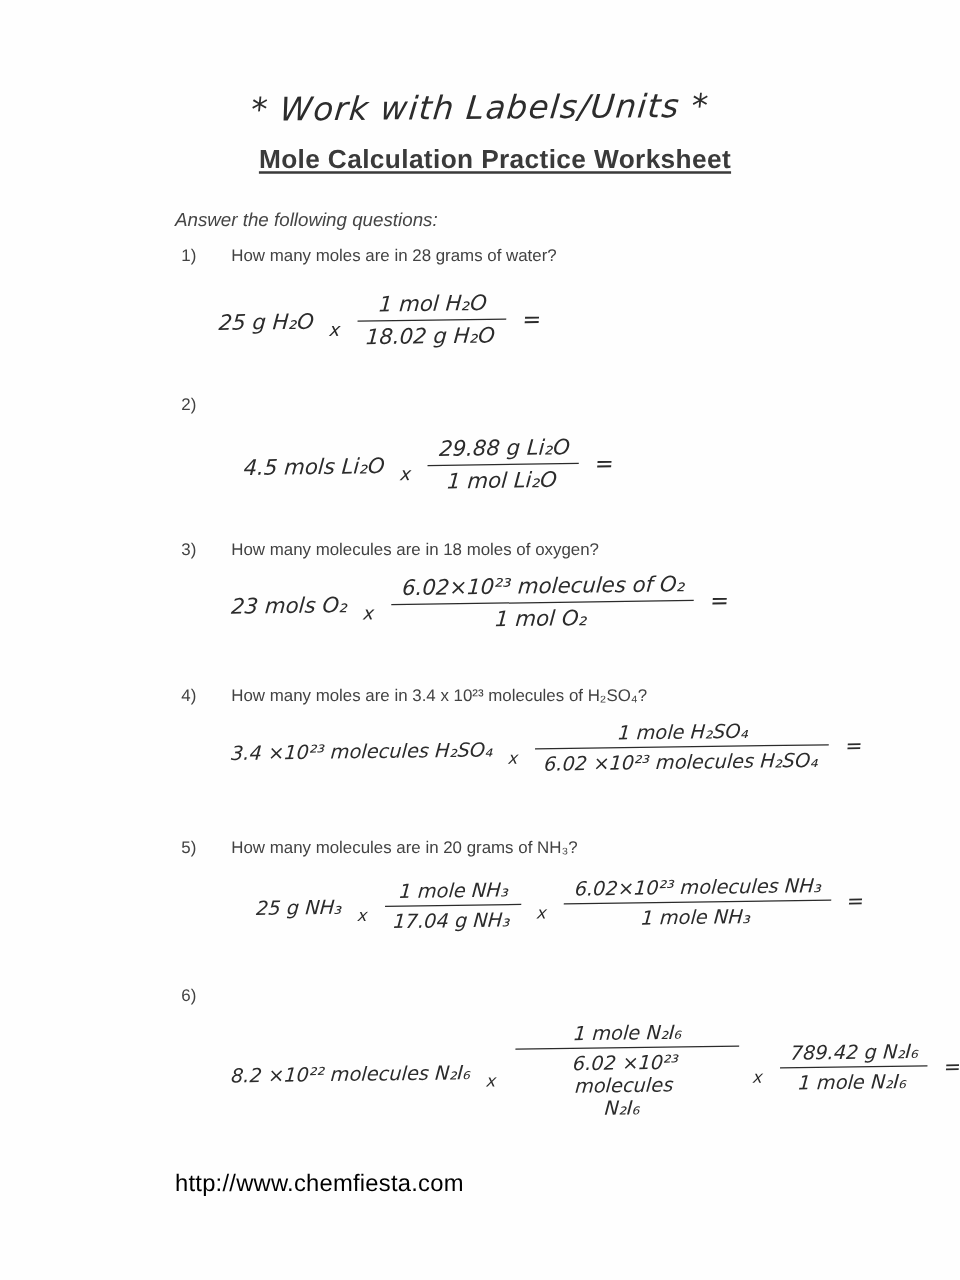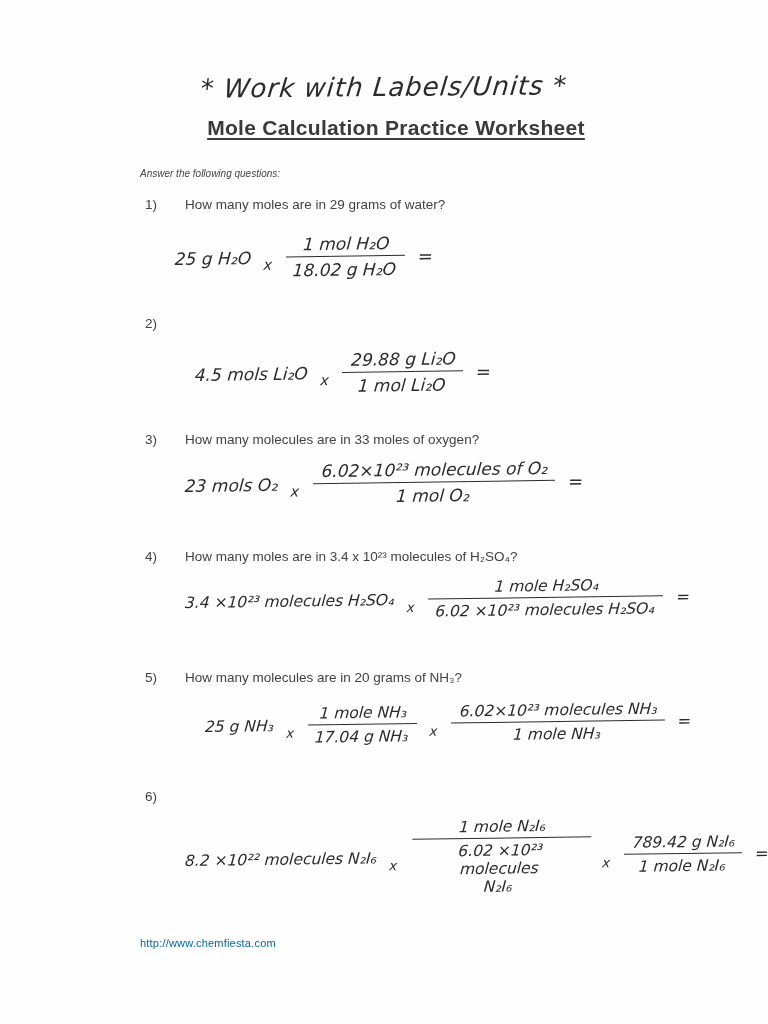--- a/index.html
+++ b/index.html
@@ -16,55 +16,55 @@
     transform:rotate(-0.5deg) skewX(-6deg); letter-spacing:1px;
   }
   .main-title {
     position:absolute; top:116px; left:12px; width:100%;
     text-align:center; font-weight:bold; font-size:21px; color:#3a3a3a;
     text-decoration:underline; text-decoration-thickness:2px; text-underline-offset:3px;
     letter-spacing:0.3px;
   }
   .instruction {
     position:absolute; left:140px; top:168px;
-    font-style:italic; font-size:10px; color:#454545;
+    font-style:italic; font-size:15px; color:#454545;
   }
   .q { position:absolute; display:flex; font-size:13.5px; color:#424242; }
   .q-num { width:40px; flex:0 0 40px; }
   .q-text { }
   .work {
     position:absolute; display:flex; align-items:center; gap:13px;
     font-family:"DejaVu Sans",sans-serif; font-style:italic;
     font-size:17px; color:#2b2b2b;
     transform:rotate(-0.8deg) skewX(-5deg); transform-origin:left center;
     white-space:nowrap;
   }
   .work.compact { font-size:15.5px; }
   .frac { display:inline-flex; flex-direction:column; text-align:center; }
   .frac .num { display:block; padding:0 8px 2px; border-bottom:1.6px solid #2b2b2b; }
   .frac .den { display:block; padding:3px 8px 0; white-space:pre-line; }
   .mul { transform:translateY(7px); font-size:0.85em; }
   .eq  { font-size:1.05em; letter-spacing:-1px; }
   .footer {
     position:absolute; left:140px; top:937px;
-    font-size:11px; color:#0369a1; letter-spacing:0.2px;
+    font-size:19px; color:#000000; letter-spacing:0.2px;
   }
 </style>
 </head>
 <body>
 
 <div class="page">
 
   <div class="hw-title">* Work with Labels/Units *</div>
   <div class="main-title">Mole Calculation Practice Worksheet</div>
   <div class="instruction">Answer the following questions:</div>
 
   <div class="q" style="top:197px;left:145px;">
     <span class="q-num">1)</span>
-    <span class="q-text">How many moles are in 29 grams of water?</span>
+    <span class="q-text">How many moles are in 28 grams of water?</span>
   </div>
   <div class="work" style="top:236px;left:175px;">
     <span>25 g H₂O</span>
     <span class="mul">x</span>
     <span class="frac">
       <span class="num">1 mol H₂O</span>
       <span class="den">18.02 g H₂O</span>
     </span>
     <span class="eq">=</span>
   </div>
@@ -77,21 +77,21 @@
     <span class="mul">x</span>
     <span class="frac">
       <span class="num">29.88 g Li₂O</span>
       <span class="den">1 mol Li₂O</span>
     </span>
     <span class="eq">=</span>
   </div>
 
   <div class="q" style="top:432px;left:145px;">
     <span class="q-num">3)</span>
-    <span class="q-text">How many molecules are in 33 moles of oxygen?</span>
+    <span class="q-text">How many molecules are in 18 moles of oxygen?</span>
   </div>
   <div class="work" style="top:463px;left:185px;">
     <span>23 mols O₂</span>
     <span class="mul">x</span>
     <span class="frac">
       <span class="num">6.02×10²³ molecules of O₂</span>
       <span class="den">1 mol O₂</span>
     </span>
     <span class="eq">=</span>
   </div>

